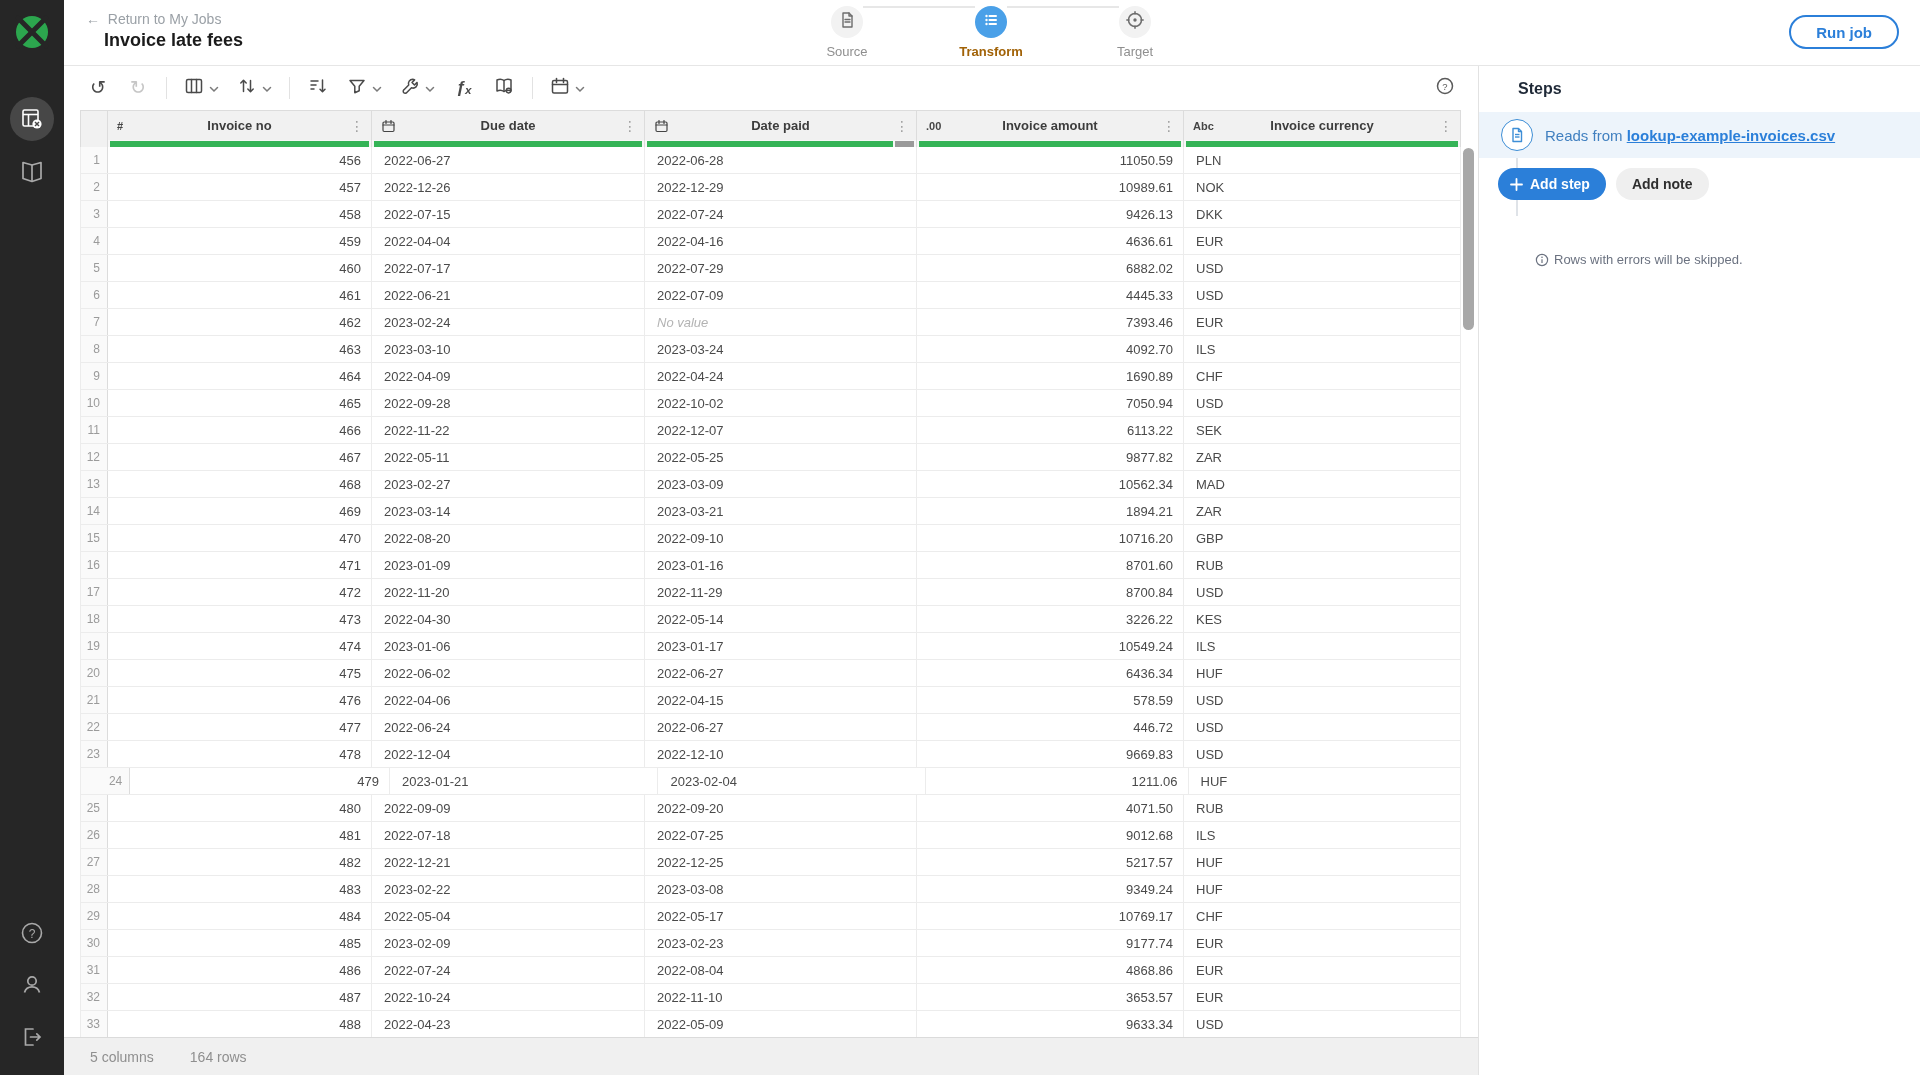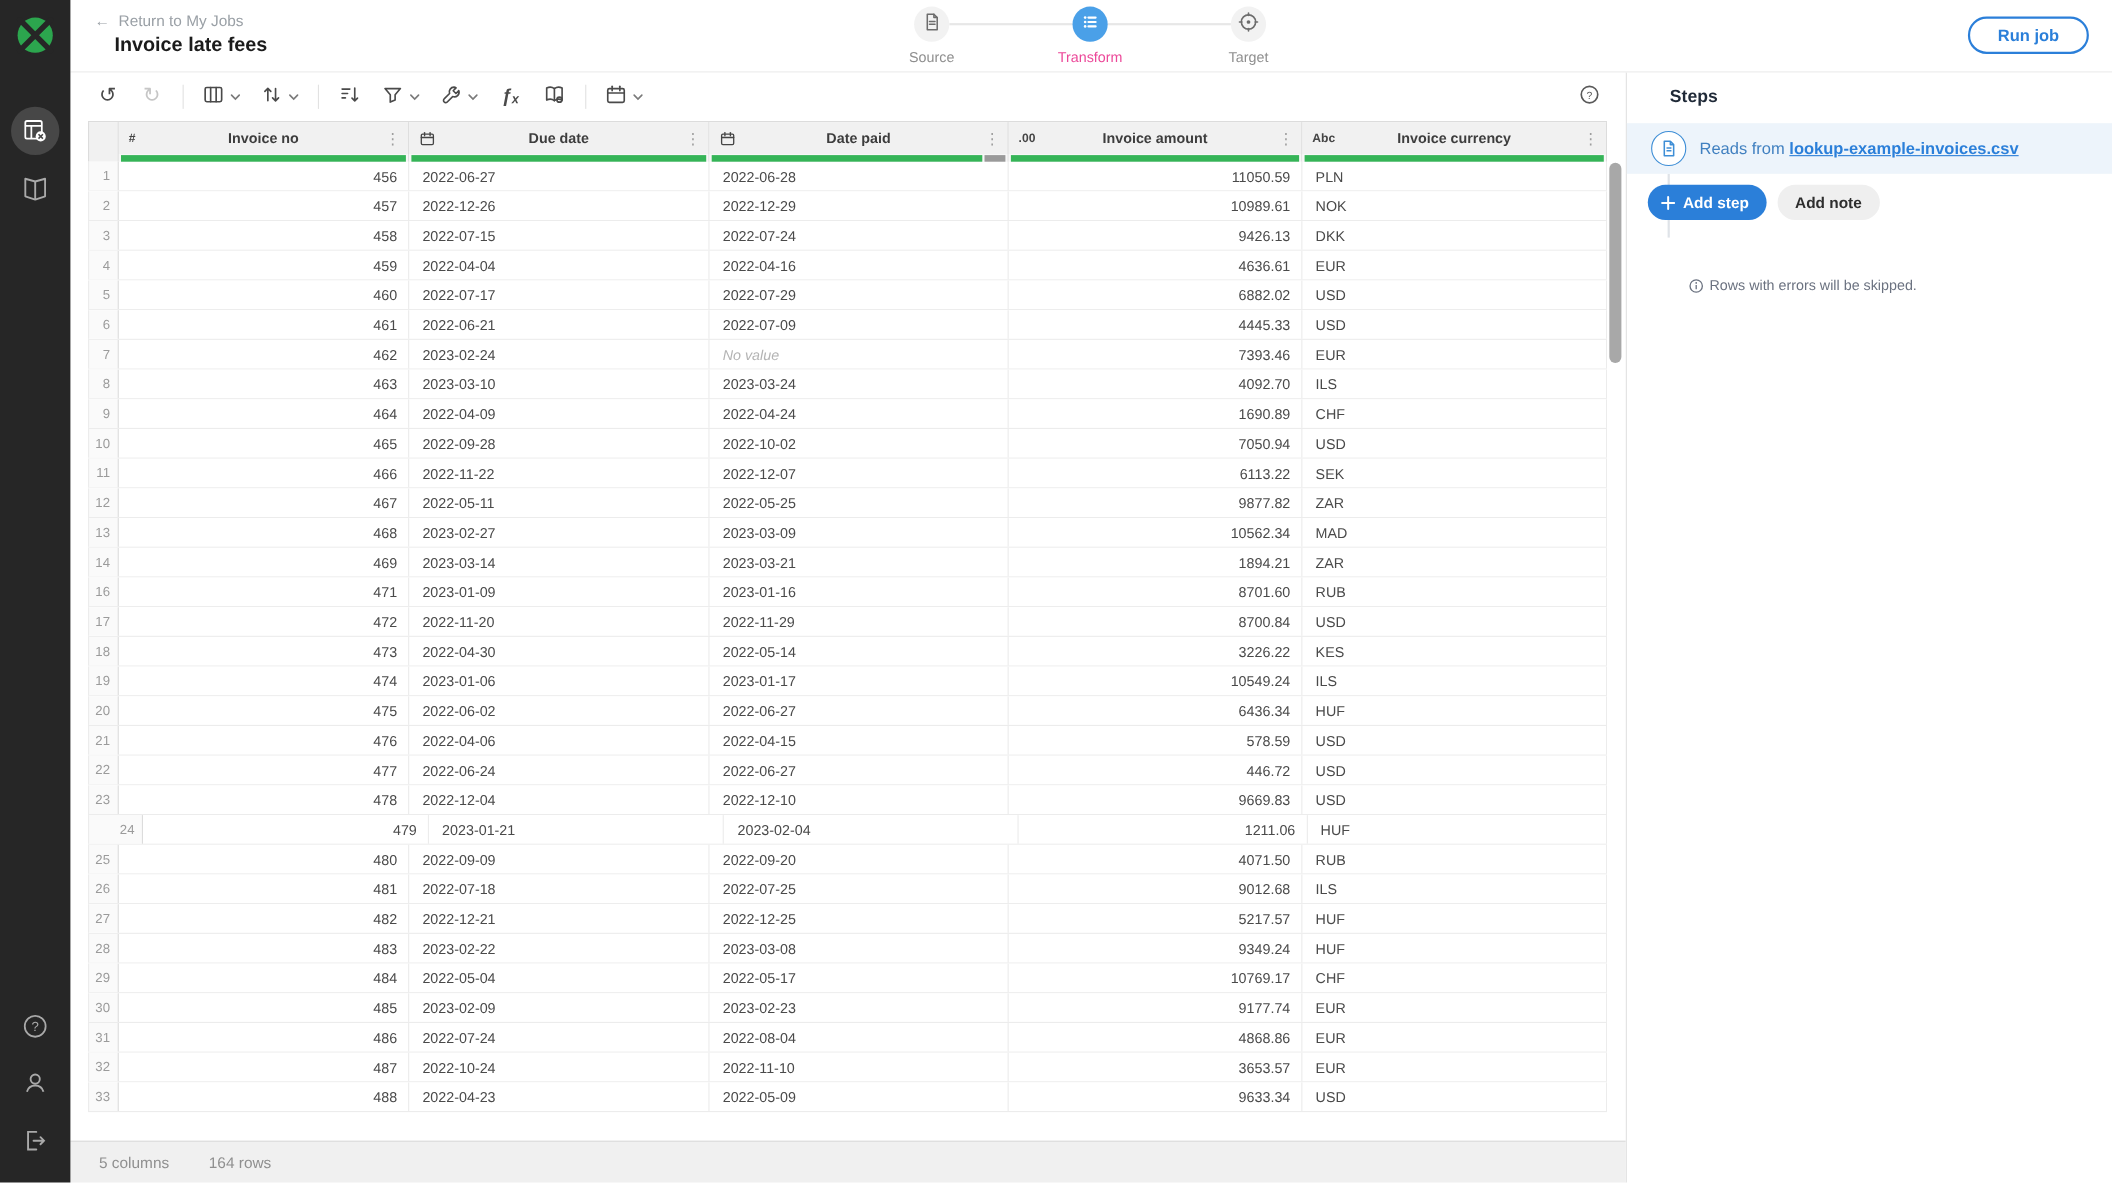--- a/index.html
+++ b/index.html
@@ -17,26 +17,26 @@
   .sb-help { top:920px; } .sb-acct { top:972px; } .sb-out { top:1025px; }
   .sb-item svg { display:block; }
 
   
   .main { position:absolute; left:64px; top:0; right:0; bottom:0; }
 
   .topbar { position:absolute; left:0; top:0; right:0; height:66px; border-bottom:1px solid #e6e6e6; background:#fff; }
   .back { position:absolute; left:22px; top:11px; font-size:14px; color:#9aa0a6; cursor:pointer; }
   .page-title { position:absolute; left:40px; top:30px; font-size:18px; font-weight:700; color:#1b1b1b; }
 
-  .stepper { position:absolute; left:767px; top:6px; display:flex; align-items:center; }
+  .stepper { position:absolute; left:767px; top:6px; display:flex; }
   .step { width:32px; position:relative; }
   .step-circle { width:32px; height:32px; border-radius:50%; background:#f2f2f2; color:#6d6d6d; display:flex; align-items:center; justify-content:center; }
   .step.active .step-circle { background:var(--stepper-blue); color:#fff; }
   .step-label { position:absolute; top:38px; left:50%; transform:translateX(-50%); white-space:nowrap; font-size:13px; color:#8f8f8f; }
-  .step.active .step-label { color:#ec4899; font-weight:400; }
+  .step.active .step-label { color:#a16207; font-weight:700; }
   .step-line { width:112px; height:2px; background:#e7e7e7; }
 
   .run-btn { position:absolute; right:21px; top:15px; height:34px; padding:0 25px; background:#fff;
     border:2px solid var(--accent); border-radius:17px; color:var(--accent); font-weight:700; font-size:15px; cursor:pointer; }
 
   
   .toolbar { position:absolute; left:0; top:66px; width:1414px; height:44px; display:flex; align-items:center; padding-left:14px; background:#fff; }
   .tb-btn { height:30px; min-width:30px; padding:0 4px; margin:0 5px; display:flex; align-items:center; justify-content:center; color:#4a4a4a; cursor:pointer; border-radius:4px; }
   .tb-btn.disabled { color:#c6c6c6; cursor:default; }
   .tb-glyph { font-size:19px; line-height:1; }
@@ -451,20 +451,28 @@
       </div>
       <div class="g-row">
         <div class="g-cell rn" style="width:28px">14</div>
         <div class="g-cell num" style="width:264px">469</div>
         <div class="g-cell txt" style="width:273px">2023-03-14</div>
         <div class="g-cell txt" style="width:272px">2023-03-21</div>
         <div class="g-cell num" style="width:267px">1894.21</div>
         <div class="g-cell txt" style="width:277px">ZAR</div>
       </div>
       <div class="g-row">
+        <div class="g-cell rn" style="width:28px">15</div>
+        <div class="g-cell num" style="width:264px">470</div>
+        <div class="g-cell txt" style="width:273px">2022-08-20</div>
+        <div class="g-cell txt" style="width:272px">2022-09-10</div>
+        <div class="g-cell num" style="width:267px">10716.20</div>
+        <div class="g-cell txt" style="width:277px">GBP</div>
+      </div>
+      <div class="g-row">
         <div class="g-cell rn" style="width:28px">16</div>
         <div class="g-cell num" style="width:264px">471</div>
         <div class="g-cell txt" style="width:273px">2023-01-09</div>
         <div class="g-cell txt" style="width:272px">2023-01-16</div>
         <div class="g-cell num" style="width:267px">8701.60</div>
         <div class="g-cell txt" style="width:277px">RUB</div>
       </div>
       <div class="g-row">
         <div class="g-cell rn" style="width:28px">17</div>
         <div class="g-cell num" style="width:264px">472</div>

